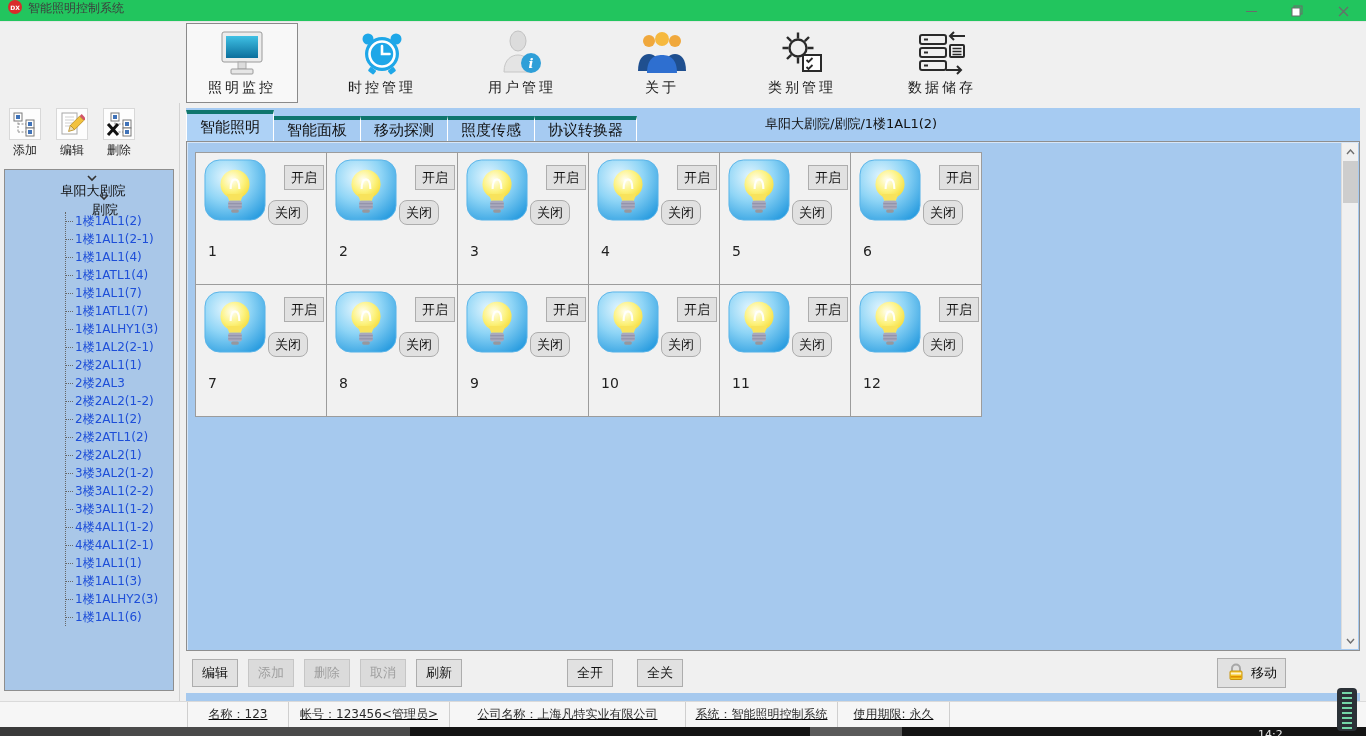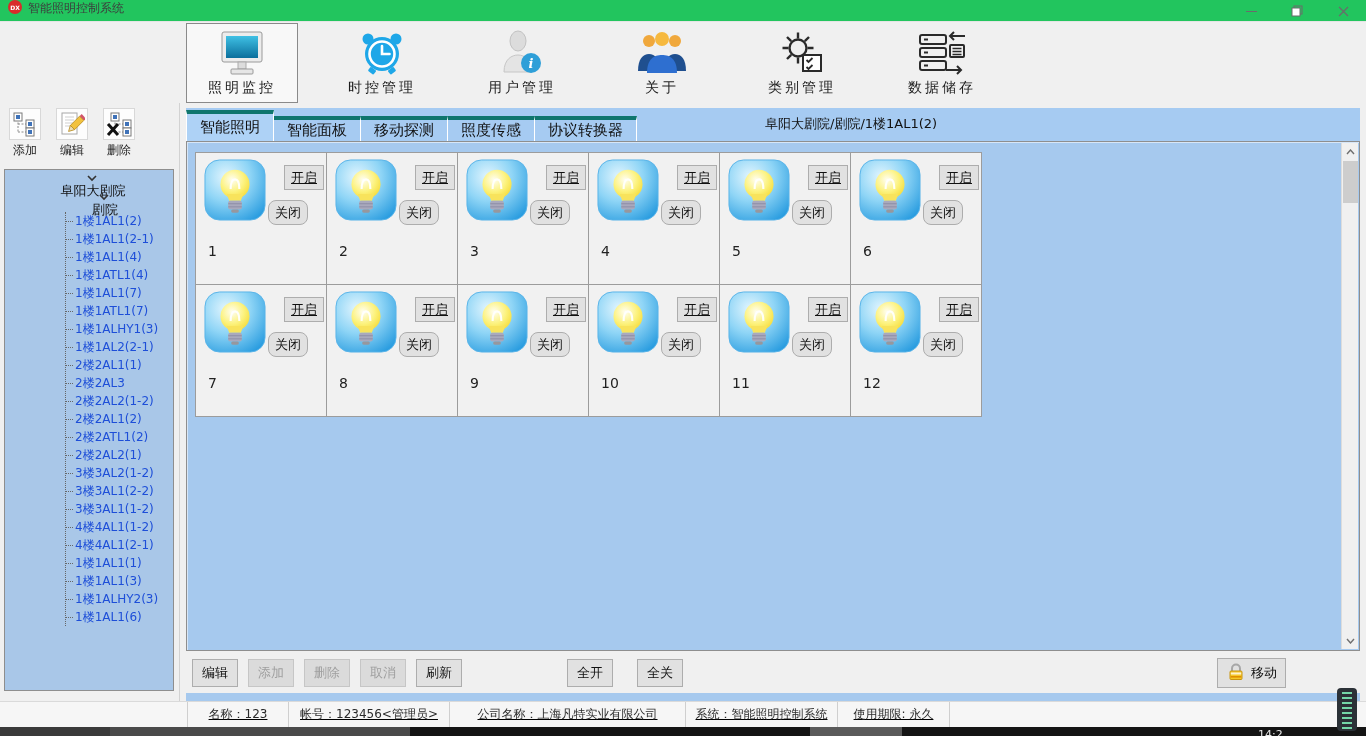--- a/index.html
+++ b/index.html
@@ -55,21 +55,21 @@
   .tab.selected { height:31px; background:#aed2f6; }
   #breadcrumb { position:absolute; left:579px; top:12px; font-size:13px; color:#111; }
 
   #content { position:absolute; left:0; top:38px; width:1174px; height:510px; background:#a6c9ee;
              border:1px solid #8e8e8e; box-shadow:inset 1px 1px 0 #d7e6f7; }
   #light-grid { position:absolute; left:8px; top:10px; display:grid;
                 grid-template-columns:repeat(6,130px); grid-auto-rows:131px; gap:1px;
                 background:#9c9c9c; border:1px solid #9c9c9c; }
   .cell { background:#f1f1f1; position:relative; }
   .cell .bulb { position:absolute; left:8px; top:6px; }
-  .cell .btn-on  { position:absolute; left:88px; top:12px;text-decoration:underline; }
+  .cell .btn-on  { position:absolute; left:88px; top:12px; }
   .cell .btn-off { position:absolute; left:72px; top:47px;border-radius:8px; }
   .cell .num { position:absolute; left:12px; top:90px; font-size:14px; color:#222; }
   .mini-btn { width:40px; height:25px; background:#e1e1e1; border:1px solid #adadad;
               font-size:13px; color:#111; display:flex; align-items:center; justify-content:center;
               cursor:pointer; font-family:inherit; }
 
   
   #vscroll { position:absolute; right:1px; top:1px; bottom:1px; width:17px; background:#f0f0f0;
              border-left:1px solid #dcdcdc; }
   .scroll-arrow { position:absolute; left:0; width:17px; height:17px; display:flex;

